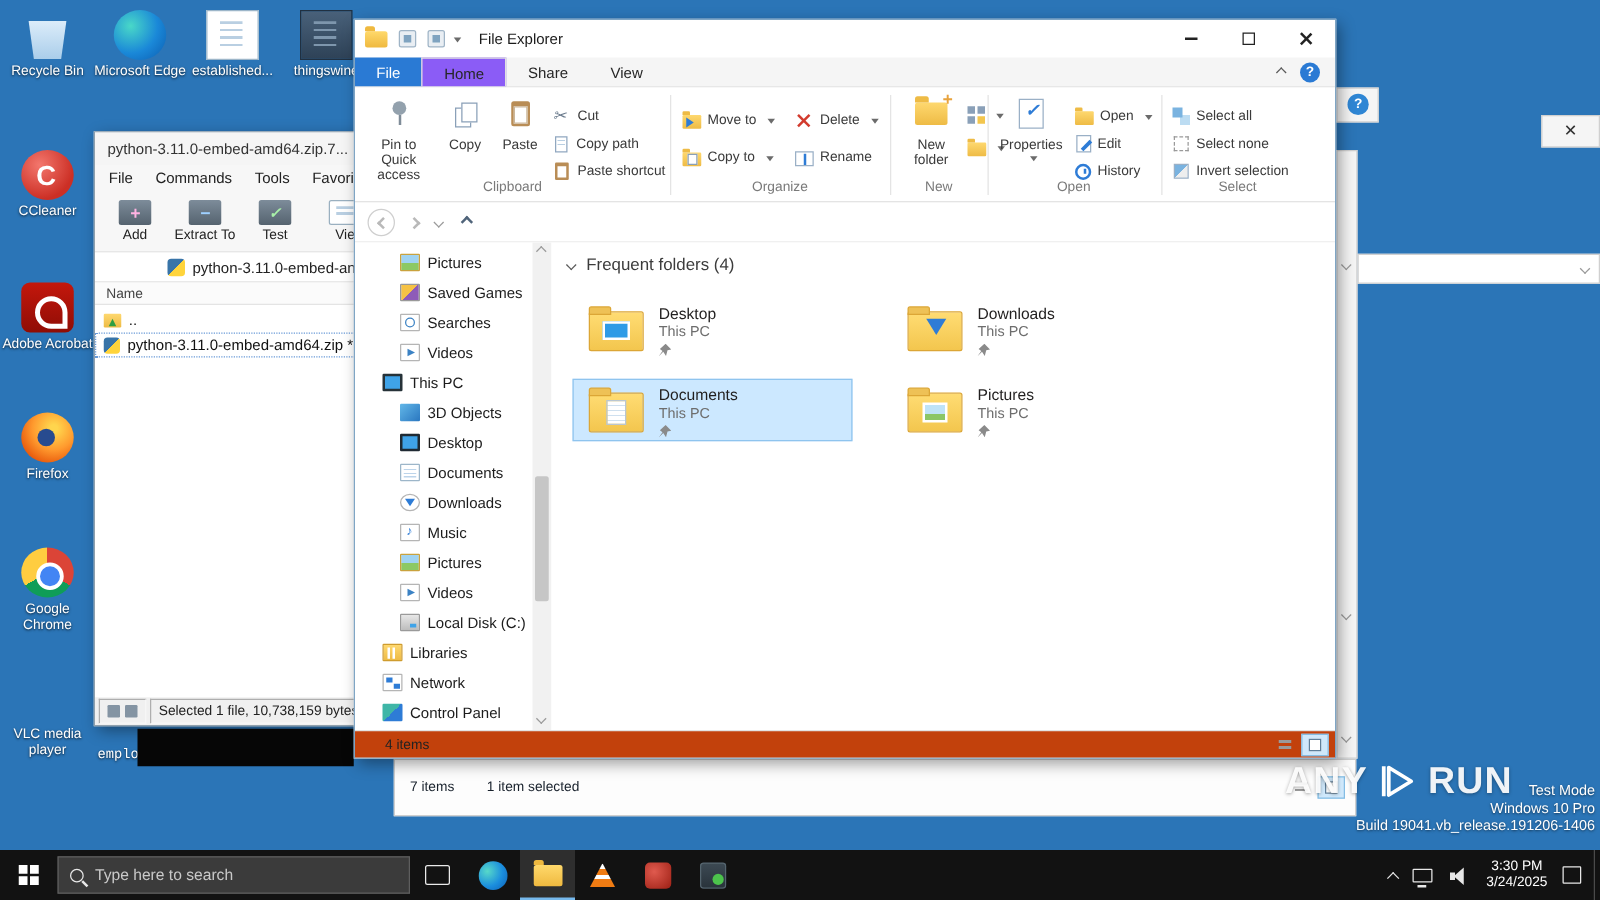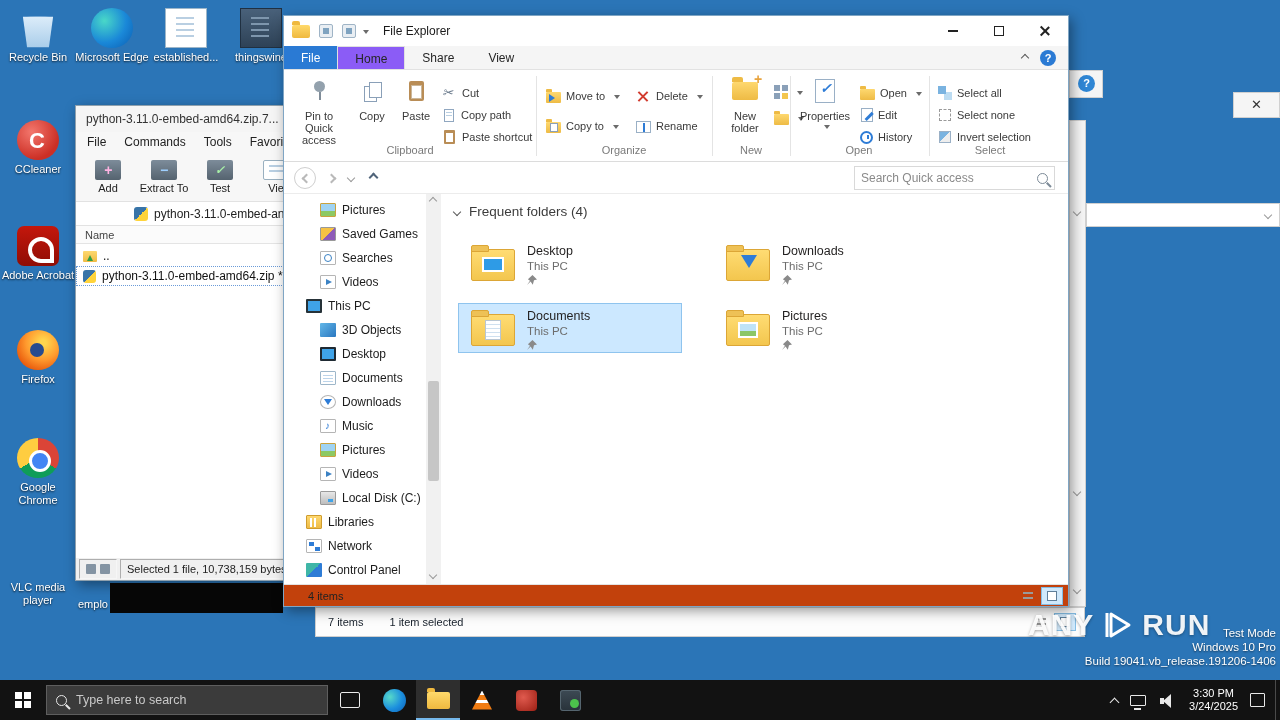--- a/index.html
+++ b/index.html
@@ -253,21 +253,21 @@
   .clock { display:flex; flex-direction:column; align-items:center; justify-content:center; color:#fff; font-size:11px; line-height:13px; margin-right:12px; }
   .notif { width:15px; height:14px; border:1.5px solid #e8e8e8; border-radius:1px; margin-right:10px; }
   .showdesk { width:5px; height:40px; border-left:1px solid #4a4a4a; }
 
   
   .wm-logo { position:absolute; left:1028px; top:608px; display:flex; align-items:center; gap:7px; color:rgba(255,255,255,.93); font-size:30px; font-weight:bold; letter-spacing:1px; text-shadow:0 1px 3px rgba(0,0,0,.35); z-index:6; }
   .wm-lines { position:absolute; right:4px; top:626px; text-align:right; color:#fff; font-size:11.5px; line-height:14px; text-shadow:0 1px 2px rgba(0,0,0,.55); z-index:7; }
   .wm-lines span { display:block; }
 
   .console-win { position:absolute; background:#060606; z-index:2; }
-  .emplo-label { position:absolute; color:#fff; font-size:11px; text-shadow:0 1px 2px rgba(0,0,0,.8); z-index:0; }
+  .emplo-label { position:absolute; color:#fff; font-size:11px; text-shadow:0 1px 2px rgba(0,0,0,.8); z-index:0;font-family:Liberation Mono, monospace; }
 </style>
 </head>
 <body>
 
 <div class="dicon" style="left:0px;top:8px">
   <span class="img i-bin"></span>
   <span class="dlabel">Recycle Bin</span>
 </div>
 <div class="dicon" style="left:74px;top:8px">
   <span class="img i-edge"></span>
@@ -371,21 +371,21 @@
 </div>
 <div class="frag band" style="left:1086px;top:203px;width:194px;height:24px">
   <i class="chv down lite"></i>
 </div>
 <div class="frag strip" style="left:1069px;top:120px;width:17px;height:487px">
   <i class="chv down lite" style="top:88px"></i>
   <i class="chv down lite" style="top:368px"></i>
   <i class="chv down lite" style="top:466px"></i>
 </div>
 
-<div class="bgbar" style="left:315px;top:607px;width:770px;height:30px">
+<div class="bgbar" style="left:315px;top:607px;width:770px;height:46px">
   <span style="margin-left:12px">7 items</span>
   <span style="margin-left:26px">1 item selected</span>
   <span class="viewbtns" style="margin-right:8px">
     <span class="vb details"></span>
     <span class="vb thumbs"></span>
   </span>
 </div>
 
 <div class="window explorer" style="left:283px;top:15px;width:786px;height:592px">
 
@@ -531,24 +531,20 @@
     <span class="nav-circ" style="left:10px">
         <i class="arr left"></i>
       </span>
     <span class="nav-circ" style="left:38px;border-color:transparent">
         <i class="arr right"></i>
       </span>
     <i class="chv down lite" style="position:absolute;left:64px;top:13px"></i>
     <span class="upbtn">
         <i class="arr up"></i>
       </span>
-    <div class="search-box">
-      <input placeholder="Search Quick access" style="">
-      <i class="mag"></i>
-    </div>
   </div>
 
   <div class="ex-main">
     <div class="navpane">
       <div class="nitem lvl2">
           <i class="ni ni-pic"></i>
           <span>Pictures</span>
         </div>
       <div class="nitem lvl2">
           <i class="ni ni-game"></i>

